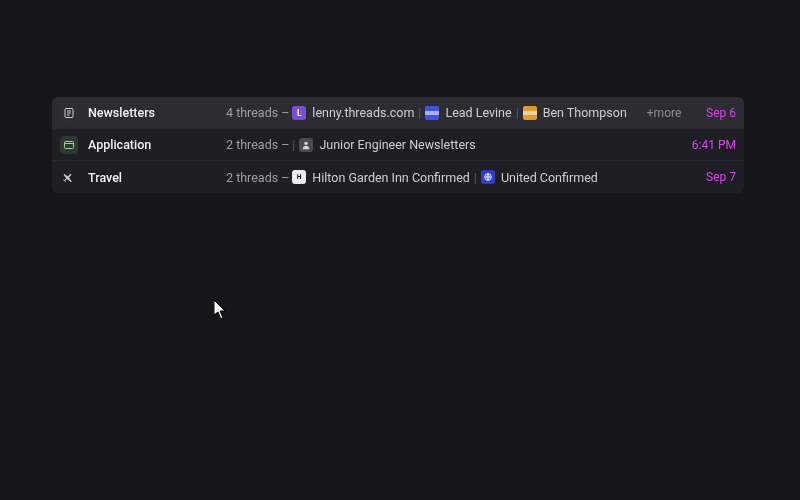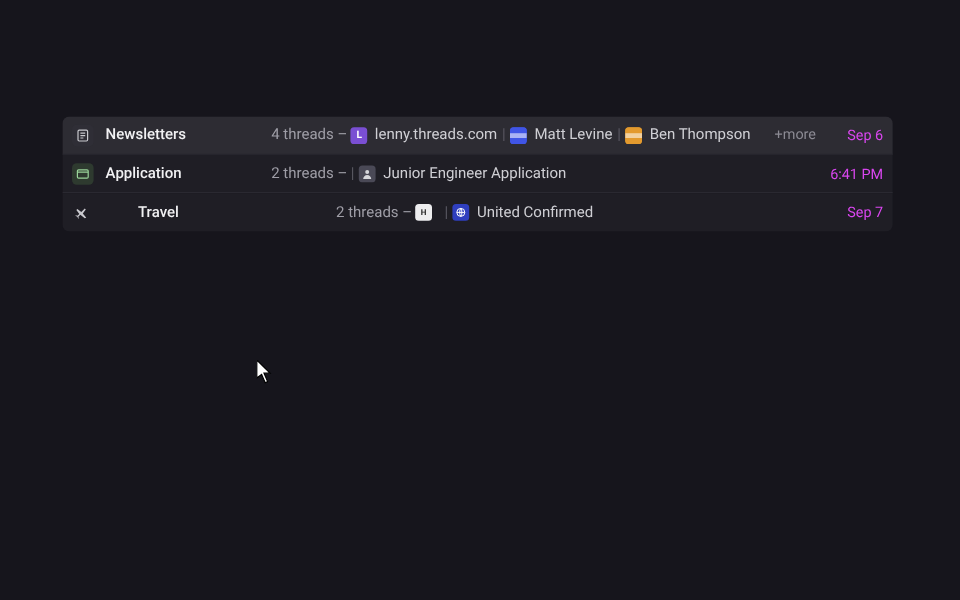--- a/index.html
+++ b/index.html
@@ -29,21 +29,20 @@
     height: 32px;
     padding-left: 8px;
     padding-right: 8px;
     box-sizing: border-box;
     background: #1f1e25;
     border-bottom: 1px solid #2a2931;
     cursor: pointer;
   }
   .row:last-child {
     border-bottom: none;
-    gap: 27px;
   }
   .row.selected {
     background: #2d2c33;
   }
 
   .category-icon {
     width: 18px;
     height: 18px;
     flex: 0 0 18px;
     display: flex;
@@ -62,20 +61,21 @@
     color: #9f9ea7;
     margin-right: 2px;
   }
   .dash {
     color: #9f9ea7;
     margin: 0 3px 0 1px;
   }
 
   .items {
     display: flex;
+    align-items: center;
     flex: 1 1 auto;
     overflow: hidden;
     min-width: 0;
   }
 
   .chip {
     display: inline-flex;
     align-items: center;
     white-space: nowrap;
     color: #cfcfd4;
@@ -157,21 +157,21 @@
           <span>lenny.threads.com</span>
         </span>
         <span class="chip">
           <span class="sep">|</span>
           <span class="avatar" style="background: rgb(64, 85, 230);">
             <svg width="14" height="14" viewBox="0 0 14 14">
               <rect width="14" height="14" rx="3" fill="#4055e6"></rect>
               <rect y="5" width="14" height="4" fill="rgba(255,255,255,0.55)"></rect>
             </svg>
           </span>
-          <span>Matt Levine</span>
+          <span>Lead Levine</span>
         </span>
         <span class="chip">
           <span class="sep">|</span>
           <span class="avatar" style="background: rgb(227, 154, 46);">
             <svg width="14" height="14" viewBox="0 0 14 14">
               <rect width="14" height="14" rx="3" fill="#e39a2e"></rect>
               <rect y="5" width="14" height="4" fill="rgba(255,255,255,0.55)"></rect>
             </svg>
           </span>
           <span>Ben Thompson</span>
@@ -194,21 +194,21 @@
         <span class="threads">2 threads</span>
         <span class="dash">–</span>
         <span class="chip">
           <span class="sep">|</span>
           <span class="avatar" style="background: rgb(74, 73, 86);">
             <svg width="10" height="10" viewBox="0 0 24 24" fill="#d7d7db">
               <circle cx="12" cy="8" r="4"></circle>
               <path d="M4 22c0-4.4 3.6-8 8-8s8 3.6 8 8"></path>
             </svg>
           </span>
-          <span>Junior Engineer Application</span>
+          <span>Junior Engineer Newsletters</span>
         </span>
       </div>
       <div class="time">6:41 PM</div>
     </div>
     <div class="row">
       <div class="category-icon">
         <div class="icon-tile" style="background: transparent;">
           <svg width="14" height="14" viewBox="0 0 24 24" fill="#c9c9ce">
             <path d="M21 14l-8-1-1-7-2 0 0 7-7 1 0 2 7 1 0 4-2 1 0 1 3-1 3 1 0-1-2-1 0-4 8-1z" transform="rotate(45 12 12)"></path>
           </svg>
@@ -217,20 +217,21 @@
       <div class="label">Travel</div>
       <div class="items">
         <span class="threads">2 threads</span>
         <span class="dash">–</span>
         <span class="chip">
           <span class="avatar" style="background: rgb(237, 237, 239);">
             <svg width="10" height="10" viewBox="0 0 24 24">
               <text x="12" y="17" font-size="16" font-weight="700" text-anchor="middle" fill="#1a1a1a">H</text>
             </svg>
           </span>
+          <span>Hilton Garden Inn Confirmed</span>
         </span>
         <span class="chip">
           <span class="sep">|</span>
           <span class="avatar" style="background: rgb(47, 63, 191);">
             <svg width="10" height="10" viewBox="0 0 24 24" fill="none" stroke="#ffffff" stroke-width="2">
               <circle cx="12" cy="12" r="8"></circle>
               <path d="M4 12h16M12 4c3 3 3 13 0 16M12 4c-3 3-3 13 0 16"></path>
             </svg>
           </span>
           <span>United Confirmed</span>

